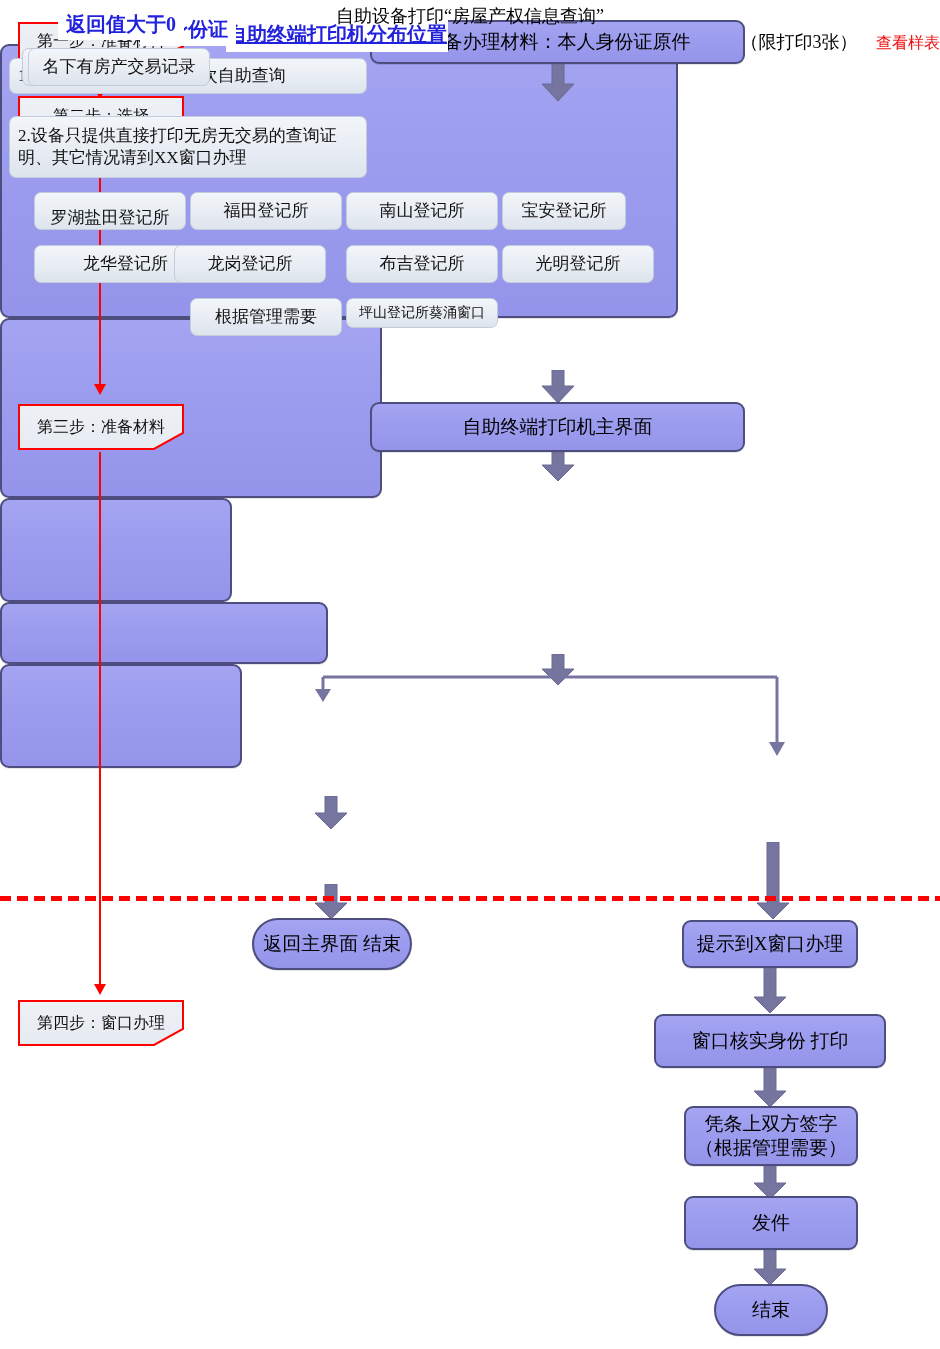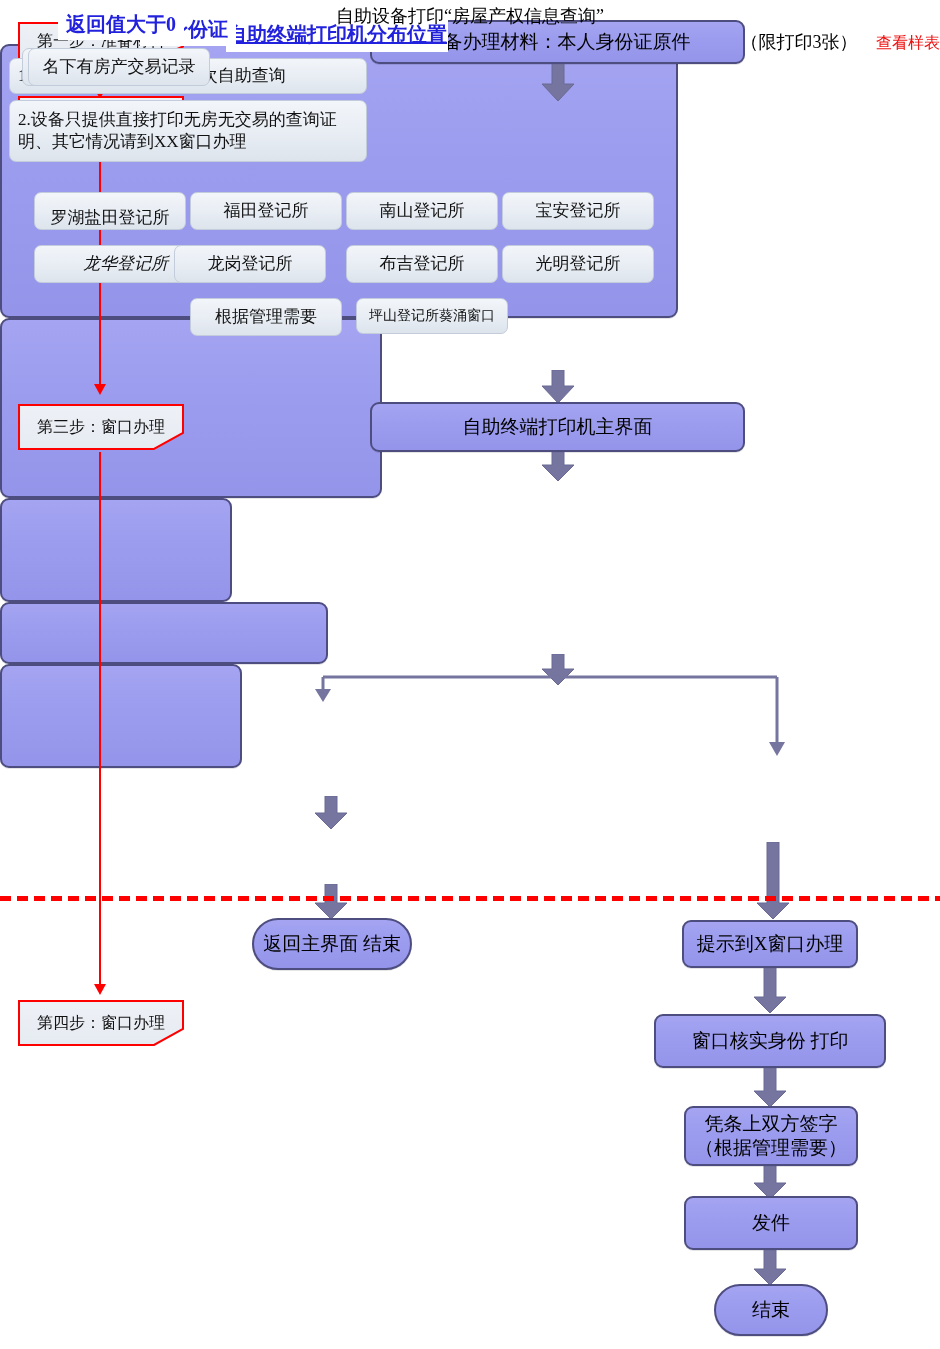--- a/index.html
+++ b/index.html
@@ -180,21 +180,21 @@
     <div class="inner" style="white-space:pre-line;">第二步：选择
 办理地点</div>
   </div>
   <div class="stepbox-border" style="left:18px; top:96px; width:166px; height:62px;">
     <svg width="166" height="62" viewBox="0 0 166 62">
       <polygon points="1,1 165,1 165,40 136,61 1,61" fill="none" stroke="#ff0000" stroke-width="2"></polygon>
     </svg>
   </div>
 
   <div class="stepbox" style="left:18px; top:404px; width:166px; height:46px;">
-    <div class="inner">第三步：窗口办理</div>
+    <div class="inner">第三步：准备材料</div>
   </div>
   <div class="stepbox-border" style="left:18px; top:404px; width:166px; height:46px;">
     <svg width="166" height="46" viewBox="0 0 166 46">
       <polygon points="1,1 165,1 165,29 136,45 1,45" fill="none" stroke="#ff0000" stroke-width="2"></polygon>
     </svg>
   </div>
 
   <div class="stepbox" style="left:18px; top:1000px; width:166px; height:46px;">
     <div class="inner">第四步：窗口办理</div>
   </div>
@@ -219,41 +219,41 @@
 
     <div class="chip" style="left:34px;  top:192px; width:152px; height:38px;align-items:flex-end;">
         <span>罗湖盐田登记所</span>
       </div>
     <div class="chip" style="left:190px; top:192px; width:152px; height:38px;">
         <span>福田登记所</span>
       </div>
     <div class="chip" style="left:346px; top:192px; width:152px; height:38px;">
         <span>南山登记所</span>
       </div>
-    <div class="chip" style="left:502px; top:192px; width:152px; height:38px;">
+    <div class="chip" style="left:502px; top:192px; width:124px; height:38px;">
         <span>宝安登记所</span>
       </div>
 
-    <div class="chip" style="left:34px;  top:245px; width:183px; height:38px;font-style:italic;">
+    <div class="chip" style="left:34px;  top:245px; width:183px; height:38px;">
         <span>龙华登记所</span>
       </div>
     <div class="chip" style="left:174px; top:245px; width:152px; height:38px;">
         <span>龙岗登记所</span>
       </div>
     <div class="chip" style="left:346px; top:245px; width:152px; height:38px;">
         <span>布吉登记所</span>
       </div>
     <div class="chip" style="left:502px; top:245px; width:152px; height:38px;">
         <span>光明登记所</span>
       </div>
 
     <div class="chip" style="left:190px; top:298px; width:152px; height:38px;">
         <span>根据管理需要</span>
       </div>
-    <div class="chip small" style="left:356px; top:298px; width:152px; height:36px;">
+    <div class="chip small" style="left:346px; top:298px; width:152px; height:30px;">
         <span>坪山登记所葵涌窗口</span>
       </div>
   </div>
 
   <div class="barrow" style="left:541px; top:370px;">
     <svg width="34" height="34" viewBox="0 0 34 34">
       <polygon points="11,0 23,0 23,16 33,16 17,33 1,16 11,16" fill="#7575a0" stroke="#6a6a95" stroke-width="1"></polygon>
     </svg>
   </div>
 
@@ -266,21 +266,21 @@
       <polygon points="11,0 23,0 23,13 33,13 17,29 1,13 11,13" fill="#7575a0" stroke="#6a6a95" stroke-width="1"></polygon>
     </svg>
   </div>
 
   <div class="pbox container" style="left:368px; top:478px; width:378px; height:176px;">
     <div class="whitelabel" style="left:140px; top:12px; width:96px; height:34px;">刷身份证</div>
 
     <div class="chip left-text" style="left:9px; top:58px; width:358px; height:36px;">
       <span>1.每张身份证每天仅限三次自助查询</span>
     </div>
-    <div class="chip left-text" style="left:9px; top:100px; width:358px; height:62px; align-items:center;justify-content:center;">
+    <div class="chip left-text" style="left:9px; top:116px; width:358px; height:62px; align-items:center;justify-content:center;">
       <span>2.设备只提供直接打印无房无交易的查询证明、其它情况请到XX窗口办理</span>
     </div>
   </div>
 
   <div class="barrow" style="left:541px; top:654px;">
     <svg width="34" height="32" viewBox="0 0 34 32">
       <polygon points="11,0 23,0 23,15 33,15 17,31 1,15 11,15" fill="#7575a0" stroke="#6a6a95" stroke-width="1"></polygon>
     </svg>
   </div>
 

